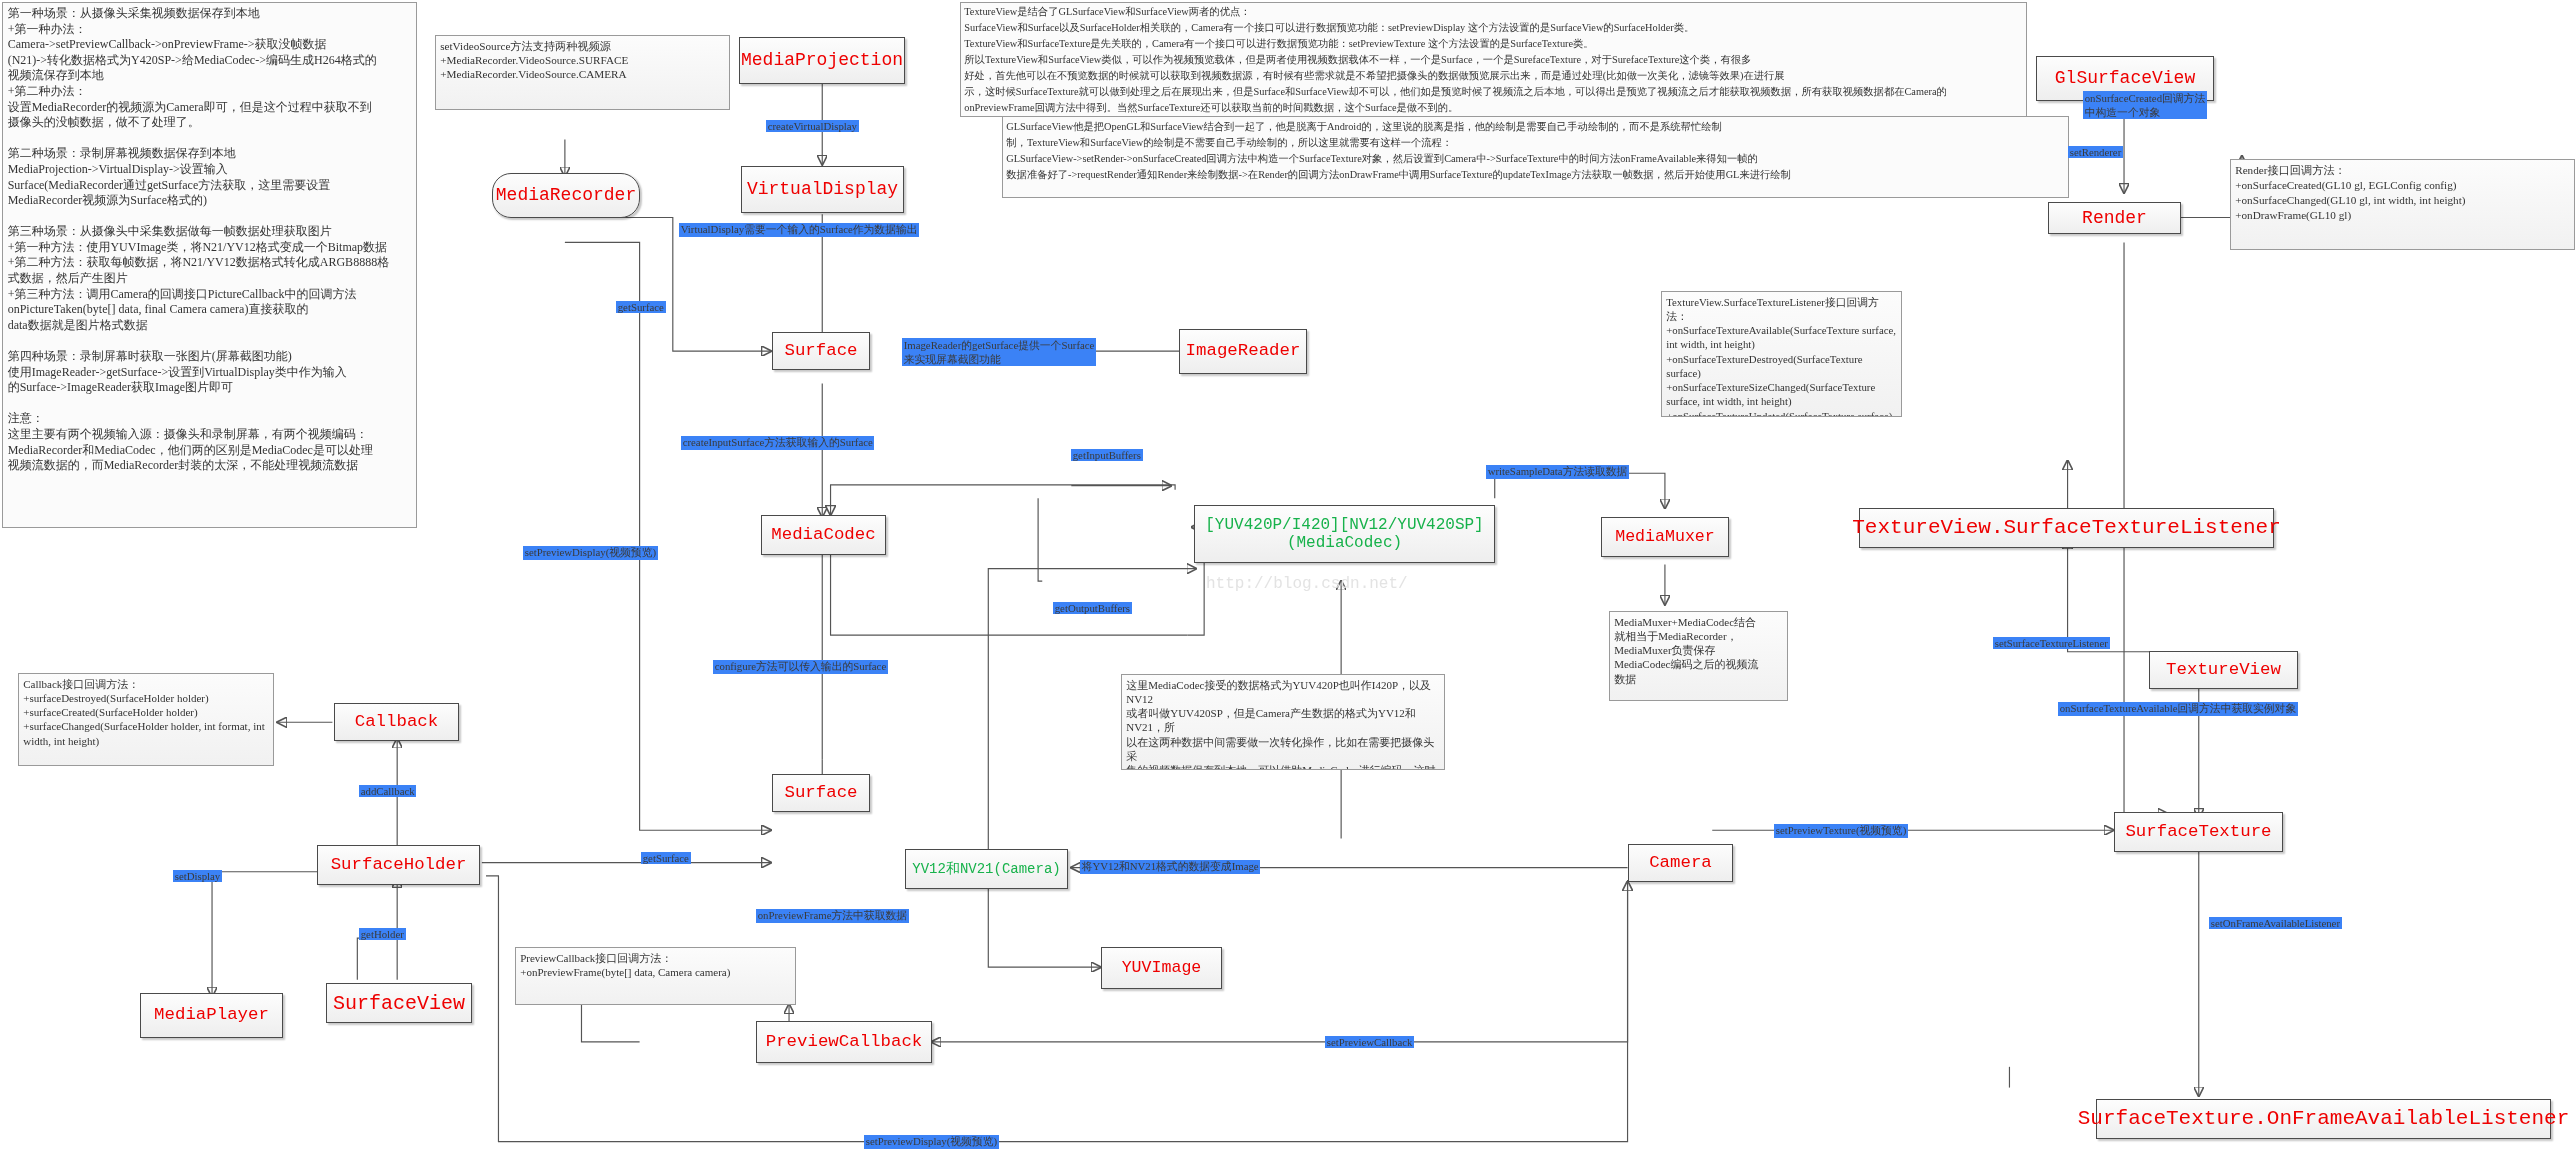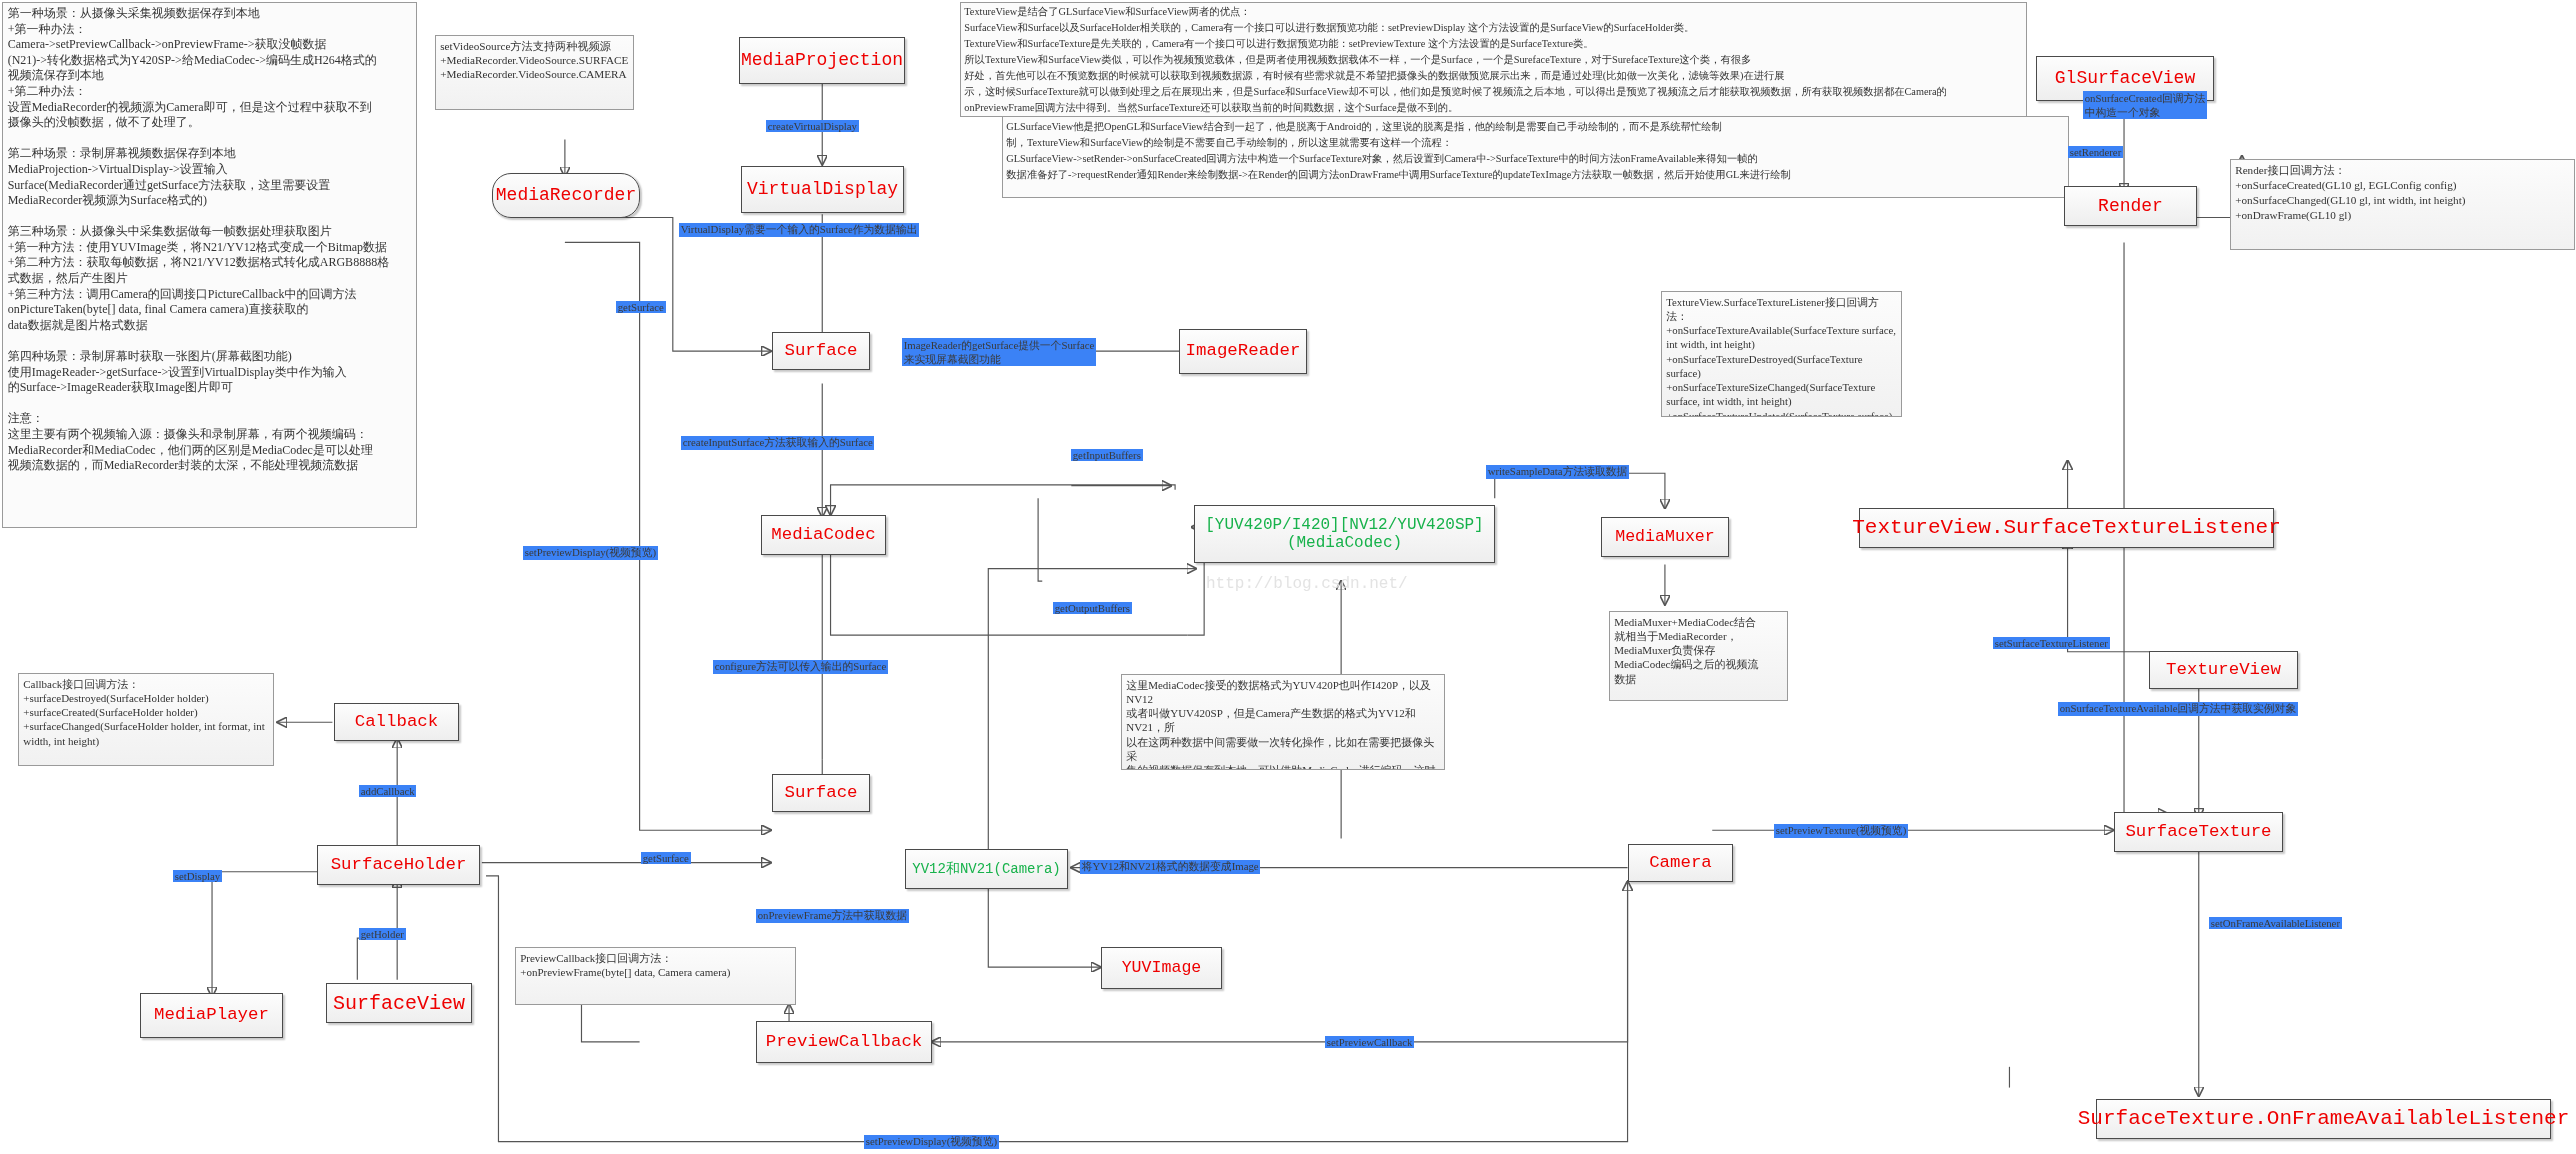--- a/index.html
+++ b/index.html
@@ -140,21 +140,21 @@
 
 第四种场景：录制屏幕时获取一张图片(屏幕截图功能)
 使用ImageReader-&gt;getSurface-&gt;设置到VirtualDisplay类中作为输入
 的Surface-&gt;ImageReader获取Image图片即可
 
 注意：
 这里主要有两个视频输入源：摄像头和录制屏幕，有两个视频编码：
 MediaRecorder和MediaCodec，他们两的区别是MediaCodec是可以处理
 视频流数据的，而MediaRecorder封装的太深，不能处理视频流数据</div>
 
-  <div class="note" style="left:435px;top:35px;width:199px;height:75px;font-size:11.2px;">setVideoSource方法支持两种视频源
+  <div class="note" style="left:435px;top:35px;width:295px;height:75px;font-size:11.2px;">setVideoSource方法支持两种视频源
 +MediaRecorder.VideoSource.SURFACE
 +MediaRecorder.VideoSource.CAMERA</div>
 
   <div class="note plain" style="left:960px;top:1.7px;width:1067px;height:115px;font-size:10.3px;line-height:1.55;padding:1.7px 3.3px;">TextureView是结合了GLSurfaceView和SurfaceView两者的优点：
 SurfaceView和Surface以及SurfaceHolder相关联的，Camera有一个接口可以进行数据预览功能：setPreviewDisplay 这个方法设置的是SurfaceView的SurfaceHolder类。
 TextureView和SurfaceTexture是先关联的，Camera有一个接口可以进行数据预览功能：setPreviewTexture 这个方法设置的是SurfaceTexture类。
 所以TextureView和SurfaceView类似，可以作为视频预览载体，但是两者使用视频数据载体不一样，一个是Surface，一个是SurefaceTexture，对于SurefaceTexture这个类，有很多
 好处，首先他可以在不预览数据的时候就可以获取到视频数据源，有时候有些需求就是不希望把摄像头的数据做预览展示出来，而是通过处理(比如做一次美化，滤镜等效果)在进行展
 示，这时候SurfaceTexture就可以做到处理之后在展现出来，但是Surface和SurfaceView却不可以，他们如是预览时候了视频流之后本地，可以得出是预览了视频流之后才能获取视频数据，所有获取视频数据都在Camera的
 onPreviewFrame回调方法中得到。当然SurfaceTexture还可以获取当前的时间戳数据，这个Surface是做不到的。</div>
@@ -226,21 +226,21 @@
   <div class="node" style="left:140px;top:993px;width:143px;height:45px;font-size:17.4px;">MediaPlayer</div>
 
   <div class="node" style="left:326px;top:983px;width:146px;height:40px;font-size:20px;">SurfaceView</div>
 
   <div class="node" style="left:1101px;top:947px;width:121px;height:42px;font-size:16.6px;">YUVImage</div>
 
   <div class="node" style="left:756px;top:1021px;width:176px;height:42px;font-size:17.4px;">PreviewCallback</div>
 
   <div class="node" style="left:2036px;top:56px;width:178px;height:45px;font-size:18px;">GlSurfaceView</div>
 
-  <div class="node" style="left:2048px;top:186px;width:133px;height:40px;font-size:18px;margin-left:16px;">Render</div>
+  <div class="node" style="left:2048px;top:202px;width:133px;height:32px;font-size:18px;">Render</div>
 
   <div class="node tv" style="left:1859px;top:508px;width:415px;height:40px;">TextureView.SurfaceTextureListener</div>
 
   <div class="node" style="left:2149px;top:651px;width:149px;height:38px;font-size:17.4px;">TextureView</div>
 
   <div class="node" style="left:2114px;top:812px;width:169px;height:40px;font-size:17.4px;">SurfaceTexture</div>
 
   <div class="node tv" style="left:2096px;top:1099px;width:455px;height:40px;">SurfaceTexture.OnFrameAvailableListener</div>
 
   <div class="lbl" style="left:766px;top:120px;">createVirtualDisplay</div>

